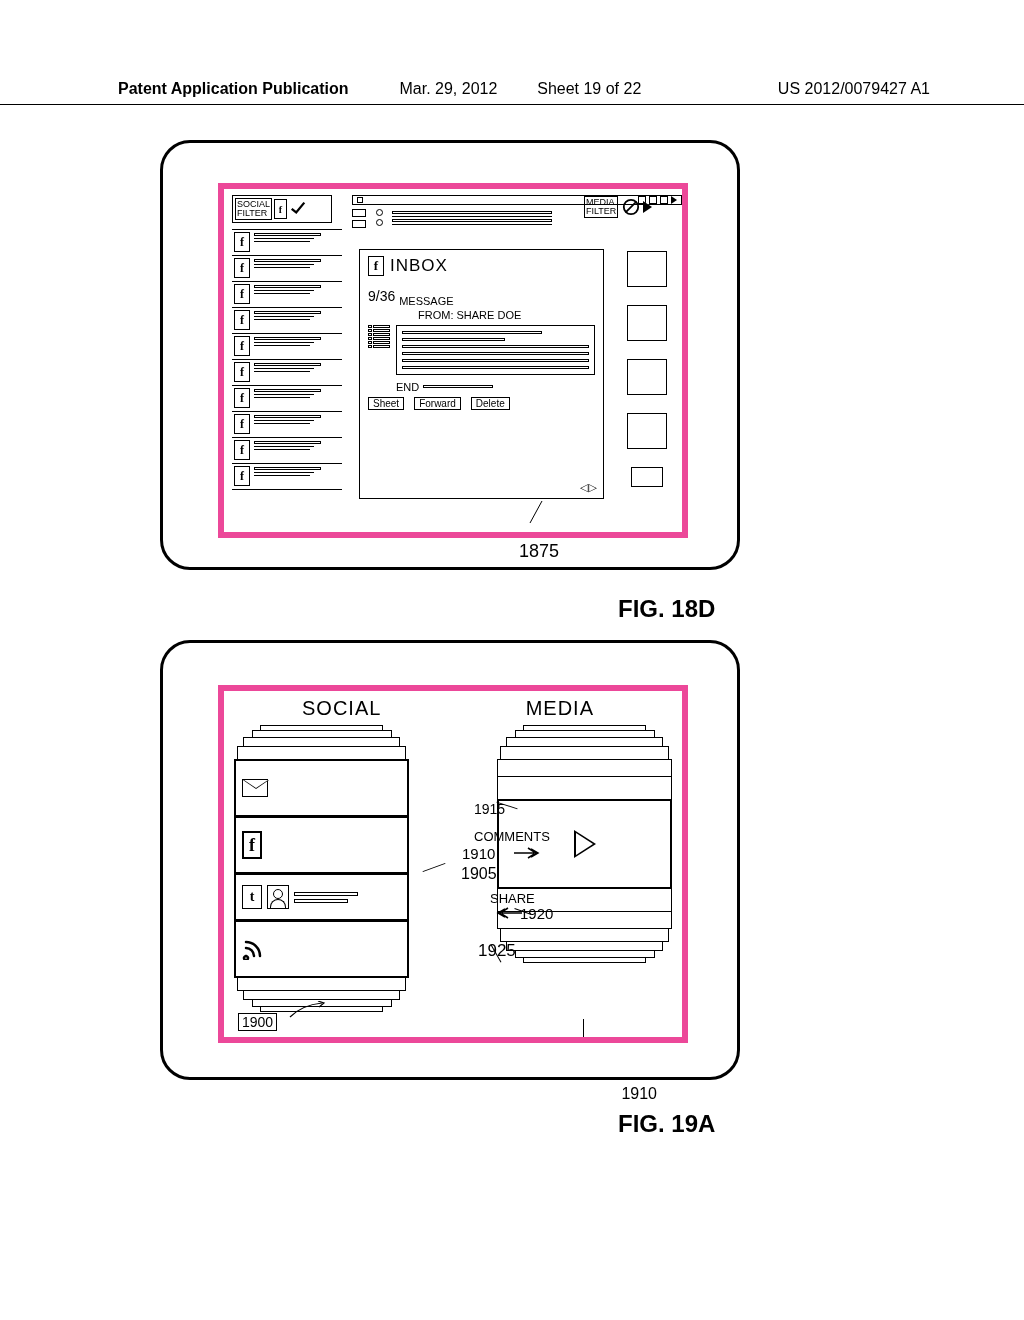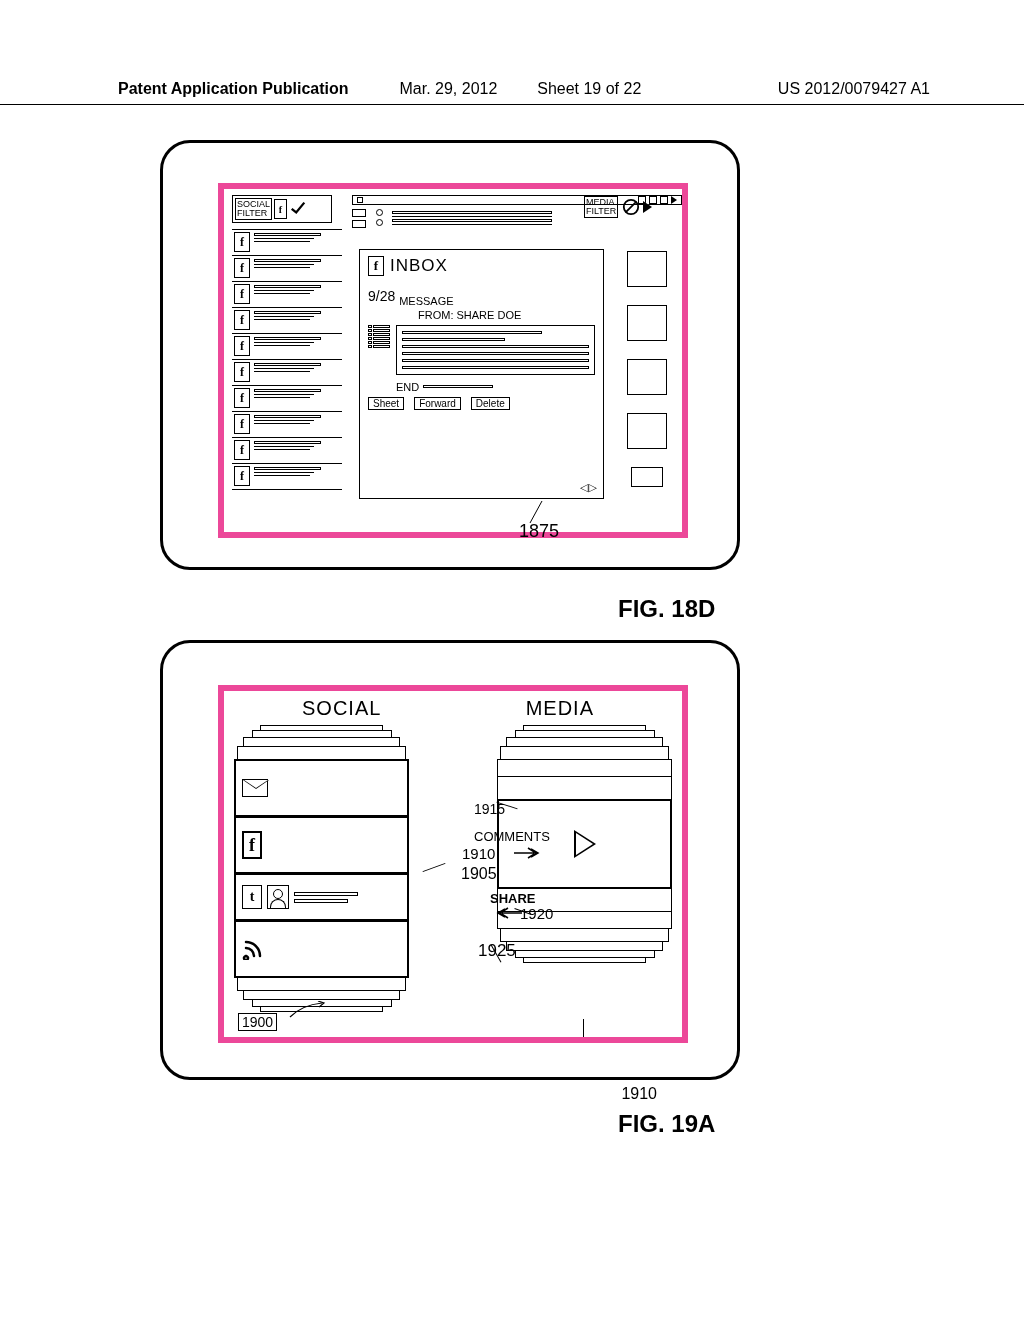--- a/index.html
+++ b/index.html
@@ -102,21 +102,21 @@
   .inbox .body .msglines{ flex:1; border:1px solid #000; padding:5px; display:flex; flex-direction:column; gap:4px;}
   .inbox .body .msglines span{ height:3px; border:1px solid #000;}
   .inbox .body .msglines span:first-child{ width:75%;}
   .inbox .body .msglines span:nth-child(2){ width:55%;}
   .inbox .endline{ margin-top:6px; font-size:11px; display:flex; align-items:center; gap:4px; margin-left:28px;}
   .inbox .endline .bar{ width:70px;}
   .inbox .btns{ margin-top:4px; display:flex; gap:10px;}
   .inbox .btns button{ font-size:10px; border:1.5px solid #000; background:#fff; padding:0 4px;}
   .inbox .arrows{ position:absolute; right:6px; bottom:4px; font-size:11px;}
 
-  .ref18{ position:absolute; left:295px; top:332px; font-size:18px;}
+  .ref18{ position:absolute; left:295px; top:352px; font-size:18px;}
   .ref18line{ position:absolute; left:302px; top:312px; width:20px; height:22px;}
 
   
   .d19 { left:160px; top:640px; width:580px; height:440px; }
   .d19 .device-screen { left:55px; top:42px; width:470px; height:358px; }
 
   .col-title { position:absolute; top:6px; font-size:20px; letter-spacing:1px;}
   .col-title.s{ left:78px;}
   .col-title.m{ right:88px;}
 
@@ -154,21 +154,21 @@
   .bigbox .lines{ flex:1; display:flex; flex-direction:column; gap:3px;}
   .bigbox .lines span{height:4px;border:1px solid #000;}
   .bigbox .rss svg{ width:26px;height:26px;}
 
   .center-labels { position:absolute; left:210px; top:110px; width:160px; font-size:14px; }
   .center-labels .c1915{ position:absolute; left:40px; top:0;}
   .center-labels .comments{ position:absolute; left:40px; top:28px; font-size:13px;}
   .center-labels .c1910{ position:absolute; left:28px; top:44px; font-size:15px;}
   .center-labels .arrR{ position:absolute; left:78px; top:44px;}
   .center-labels .c1905{ position:absolute; left:27px; top:64px; font-size:16px;}
-  .center-labels .share{ position:absolute; left:56px; top:90px; font-size:13px;font-weight:bold;}
+  .center-labels .share{ position:absolute; left:56px; top:90px; font-size:13px;}
   .center-labels .arrL{ position:absolute; left:60px; top:104px;}
   .center-labels .c1920{ position:absolute; left:86px; top:104px; font-size:15px;}
   .center-labels .c1925{ position:absolute; left:44px; top:140px; font-size:17px;}
 
   .ll { position:absolute; background:#000; height:1px;}
 
   .ref1900{ position:absolute; left:14px; bottom:6px; border:1px solid #000; font-size:14px; padding:0 3px;}
   .ref1900-arrow{ position:absolute; left:64px; bottom:12px;}
   .ref1910b{ position:absolute; right:80px; bottom:-24px; font-size:16px;}
   .ref1910b-line{ position:absolute; right:98px; bottom:0px; height:18px; width:1px; background:#000;}
@@ -326,21 +326,21 @@
       <div class="sq"></div>
       <div class="sm"></div>
     </div>
 
     <div class="inbox">
       <div class="topline">
         <span class="f">f</span>
         <span class="title">INBOX</span>
       </div>
       <div class="date-msg">
-        <span>9/28</span>
+        <span>9/36</span>
         <span class="msg">MESSAGE</span>
       </div>
       <div class="from">FROM: SHARE DOE</div>
       <div class="body">
         <div class="thumbs">
           <span>
               <i></i>
               <b></b>
             </span>
             <span>

